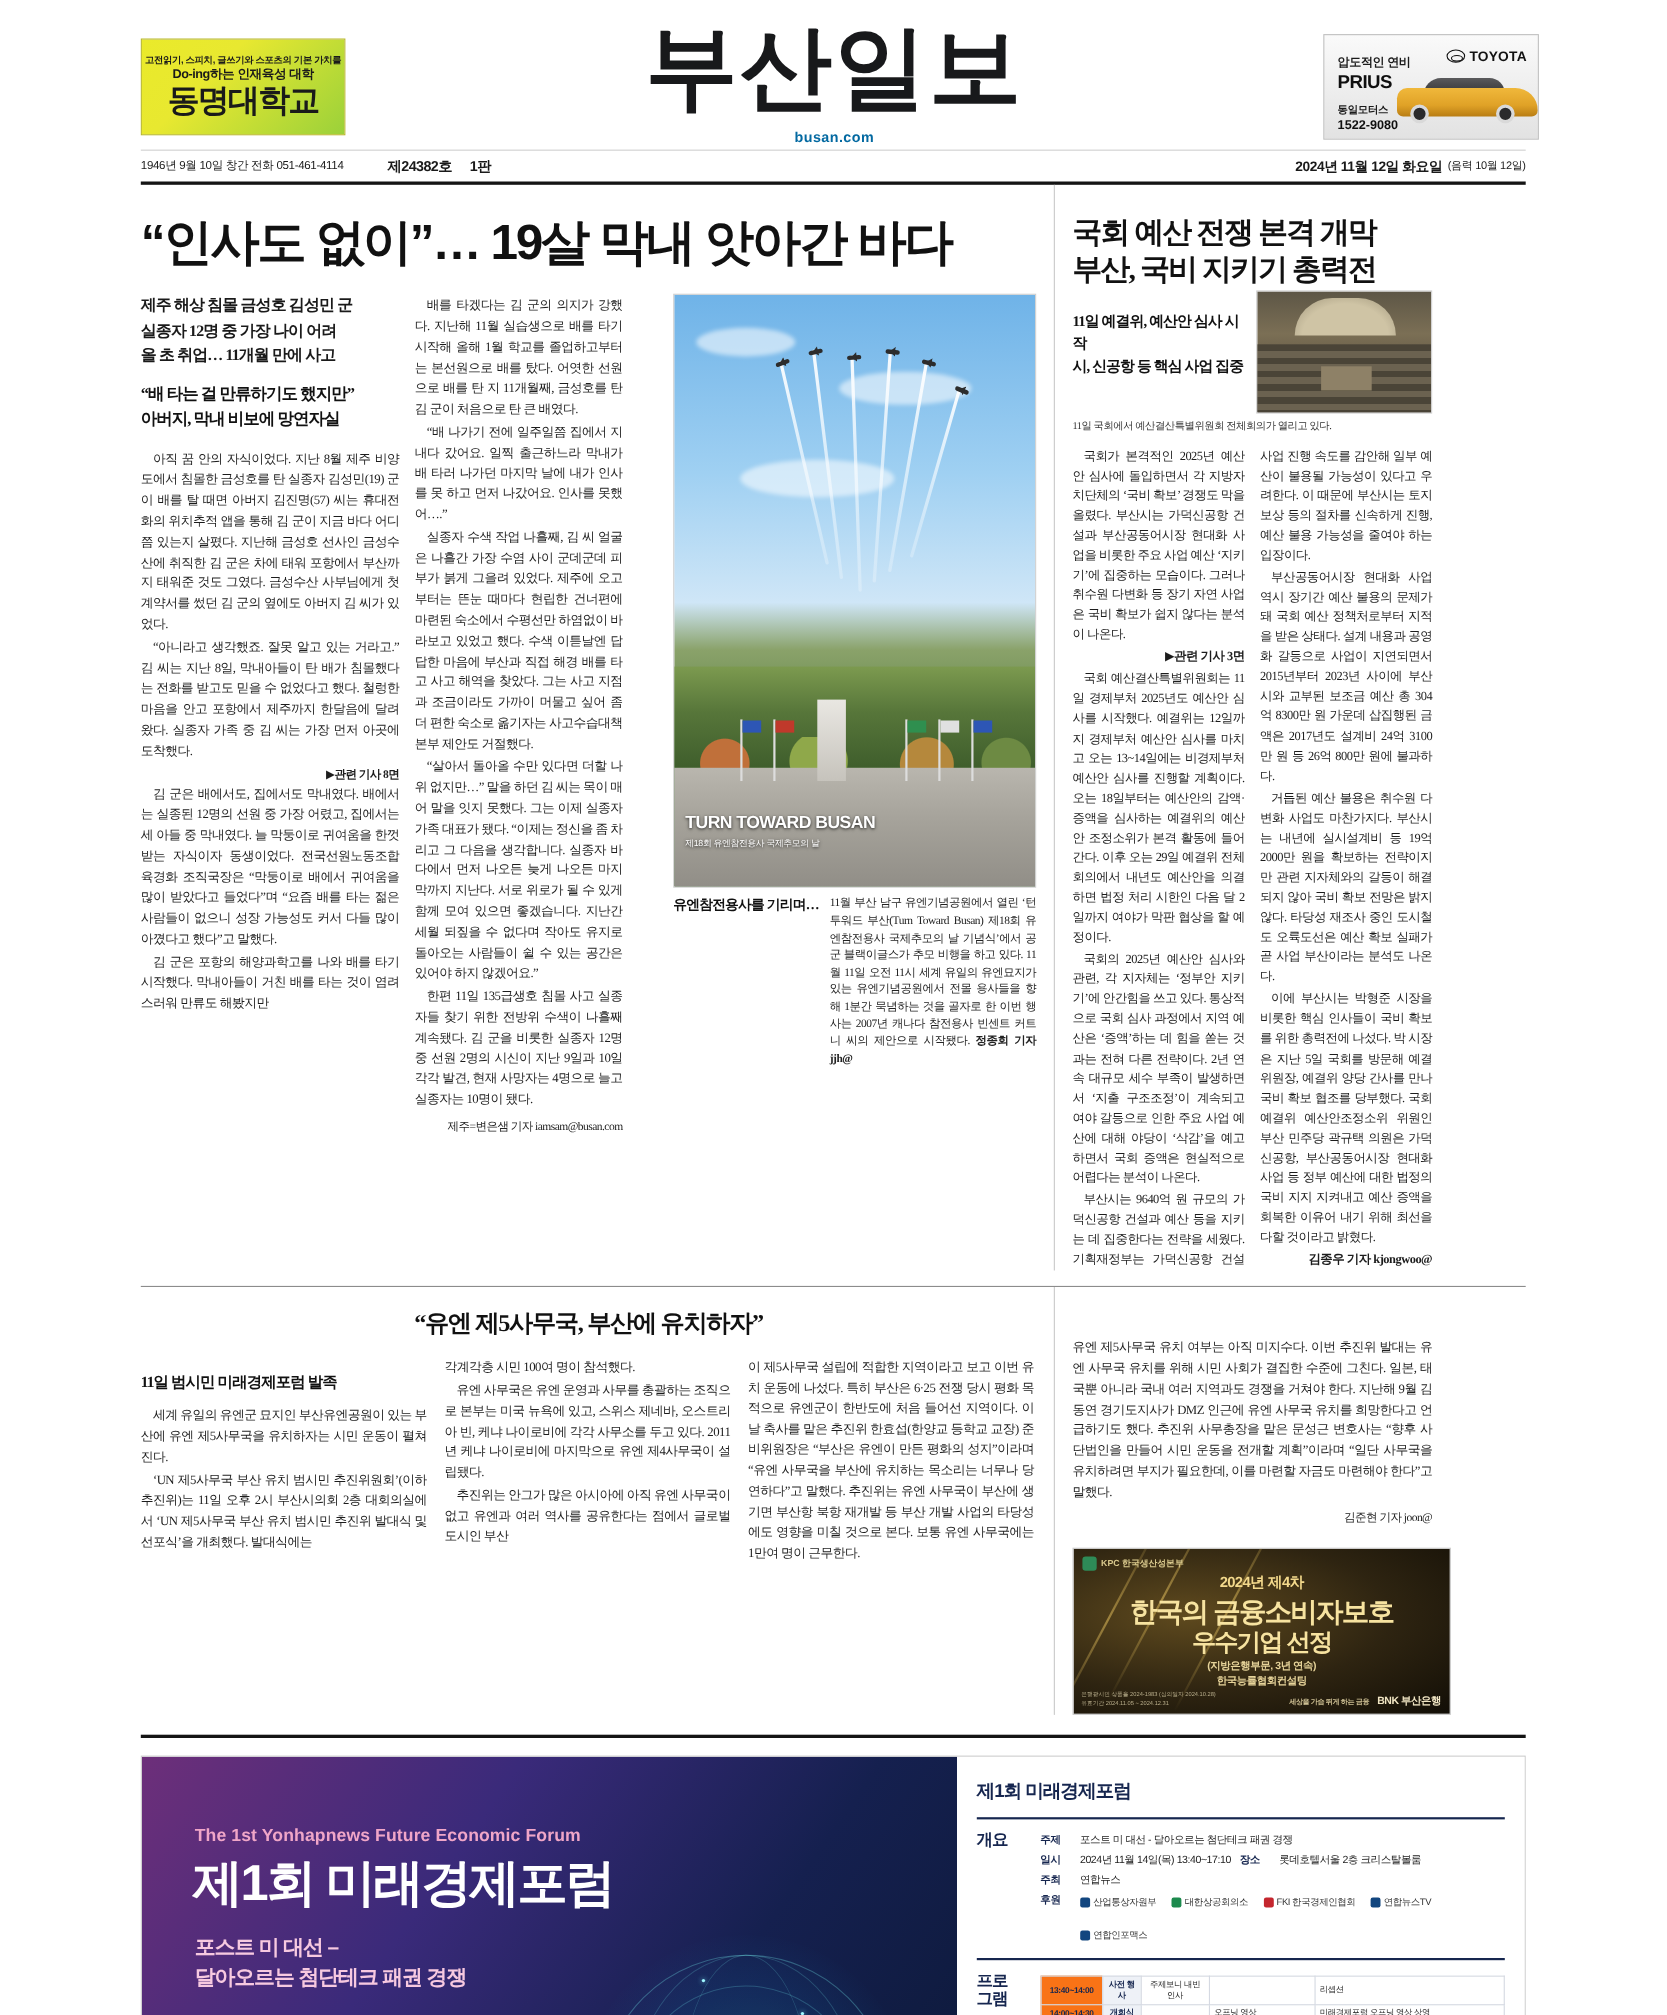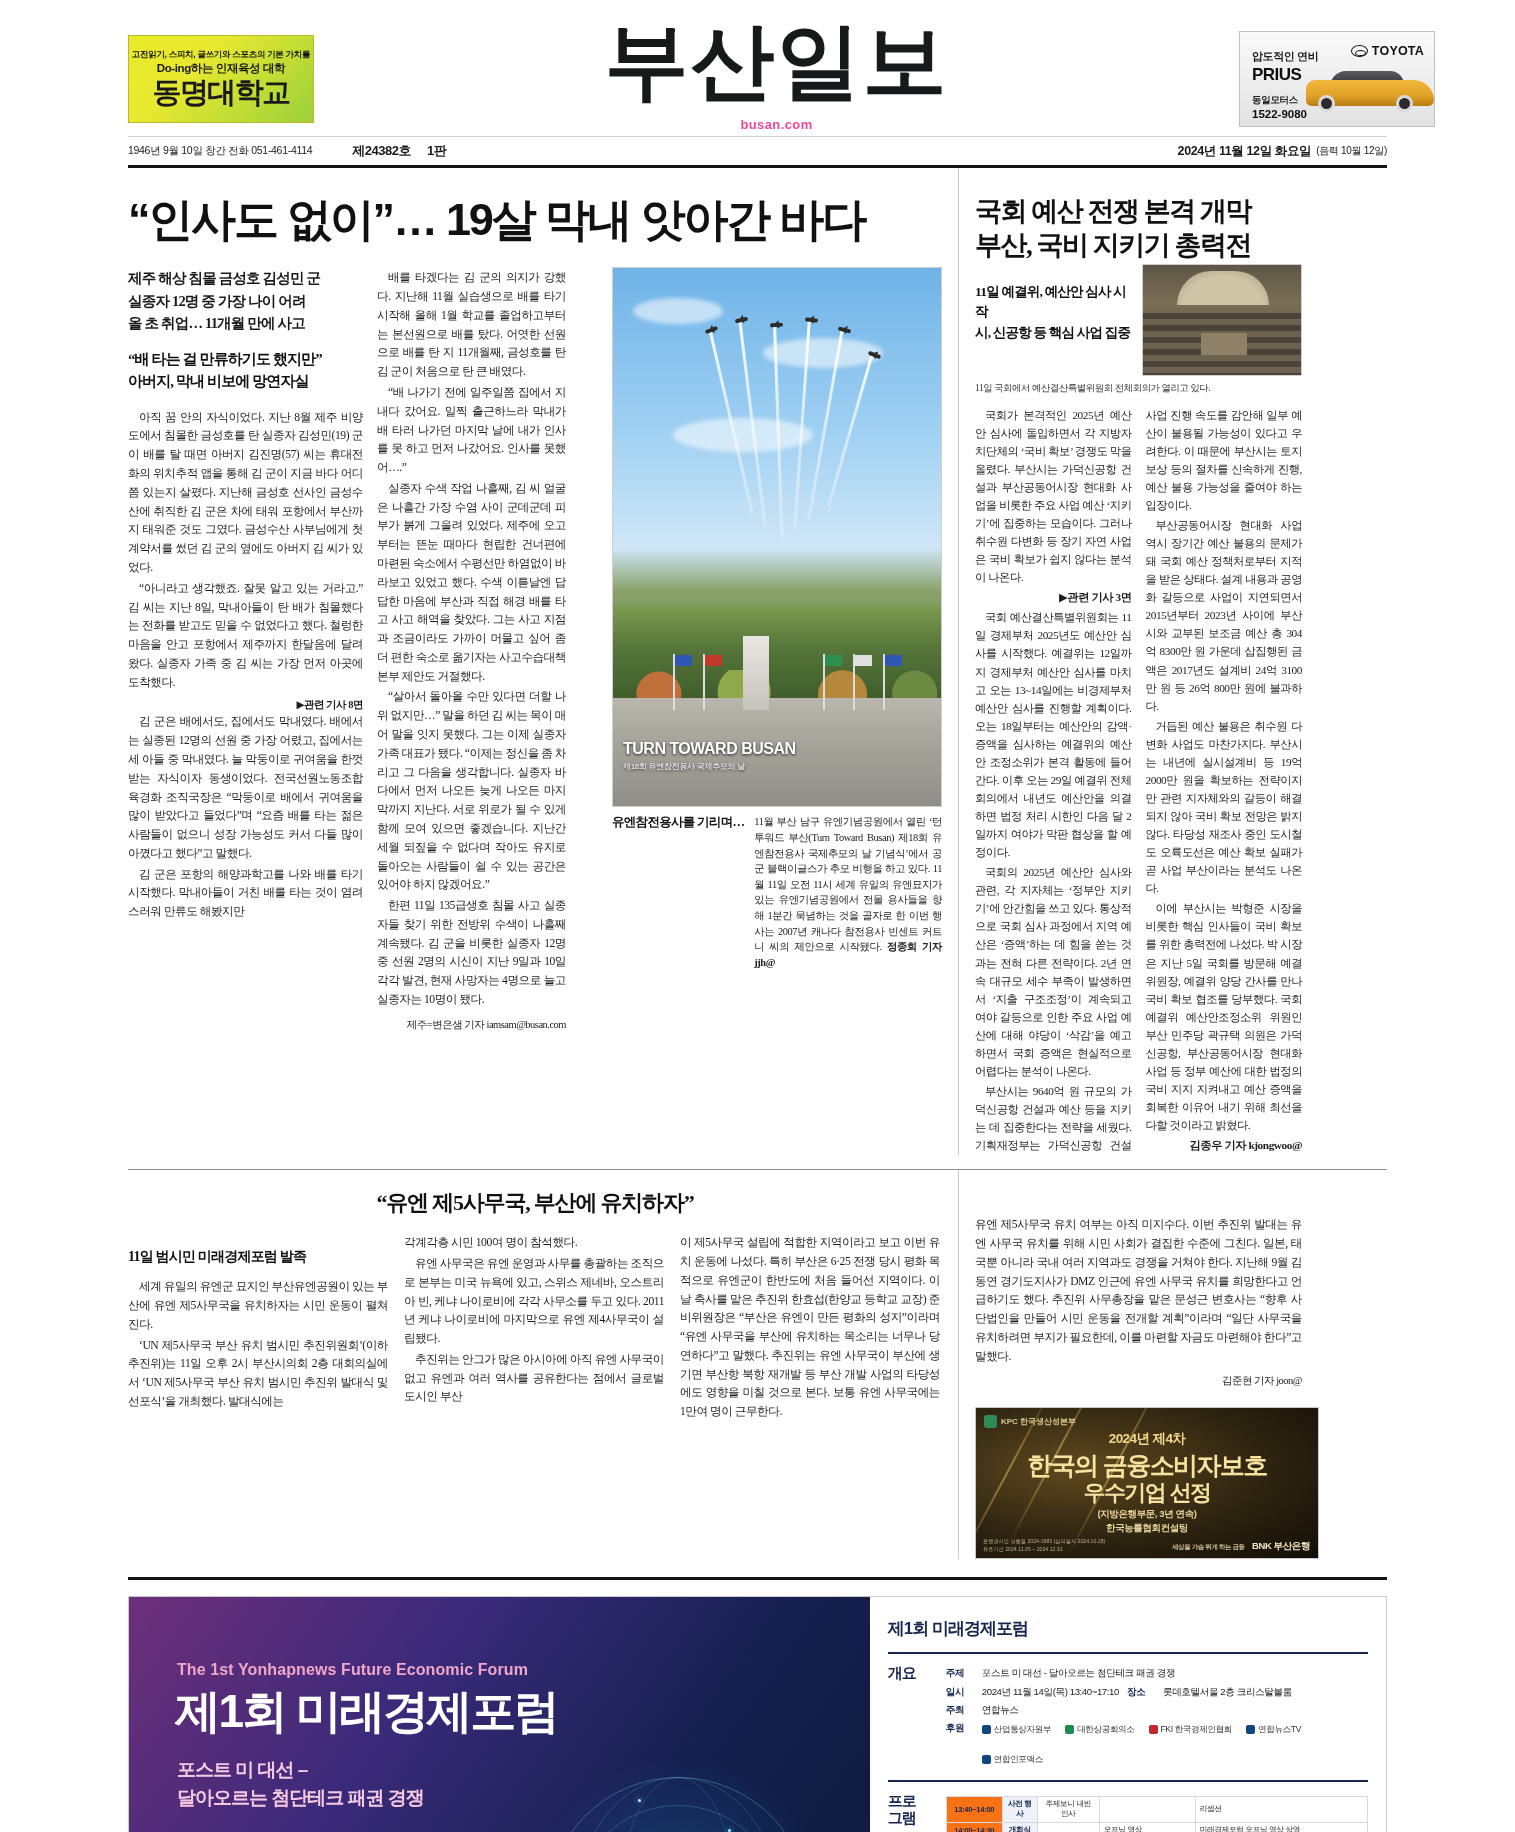--- a/index.html
+++ b/index.html
@@ -10,21 +10,21 @@
     font-family: "Liberation Serif", "DejaVu Serif", serif;
     color: #111;
   }
   body { padding: 0; }
 
   .page { width: 1515px; min-height: 1832px; position: relative; background:#fff; padding: 0 0 10px 0; }
 
   
   .masthead {
     display: flex; align-items: center; justify-content: space-between;
-    padding: 26px 80px 4px 128px;
+    padding: 26px 116px 4px 128px;
     height: 136px;
   }
   .uni-ad {
     width: 186px; height: 88px;
     background: linear-gradient(135deg,#eaea2a 0%,#e8e830 35%,#9bd13a 100%);
     border: 1px solid #b9b92a;
     display: flex; flex-direction: column; align-items: center; justify-content: center;
     text-align: center; line-height: 1.1; color:#1a1a1a;
     font-family: "Liberation Sans", sans-serif;
   }
@@ -33,21 +33,21 @@
   .uni-ad .l3 { font-size: 29px; font-weight: 800; margin-top: 2px; letter-spacing:-1.6px; }
 
   .logo-wrap { flex: 1; text-align: center; position: relative; top: -4px; }
   .logo-wrap .logo {
     font-family: "Liberation Sans", sans-serif;
     font-size: 84px; font-weight: 800; letter-spacing: 2px; color: #18191b;
     line-height: 1;
   }
   .logo-wrap .domain {
     font-family: "Liberation Sans", sans-serif;
-    font-size: 13px; color: #ec4899; font-weight: 700; margin-top: 14px; letter-spacing: .4px;
+    font-size: 13px; color: #0369a1; font-weight: 700; margin-top: 14px; letter-spacing: .4px;
   }
 
   .car-ad {
     width: 196px; height: 96px; border: 1px solid #bfbfbf;
     background: linear-gradient(180deg,#fafafa 0%, #ededed 55%, #e2e2e2 100%);
     position: relative; overflow: hidden;
     font-family: "Liberation Sans", sans-serif;
   }
   .car-ad .ca-kr { position:absolute; left: 12px; top: 17px; font-size: 11px; font-weight: 700; color:#1b1b1b; letter-spacing:-0.4px;}
   .car-ad .ca-prius { position:absolute; left: 12px; top: 33px; font-size: 17px; font-weight: 800; color:#0f0f0f; letter-spacing:-0.5px;}

